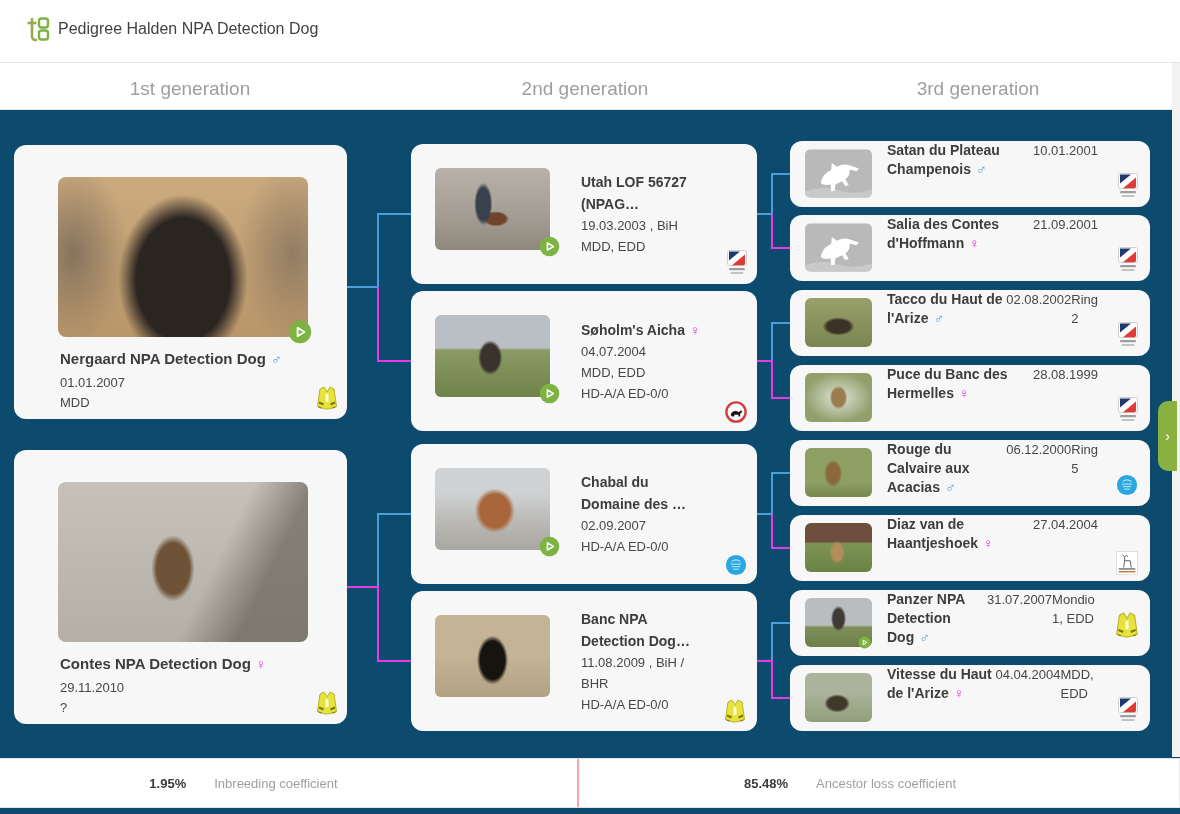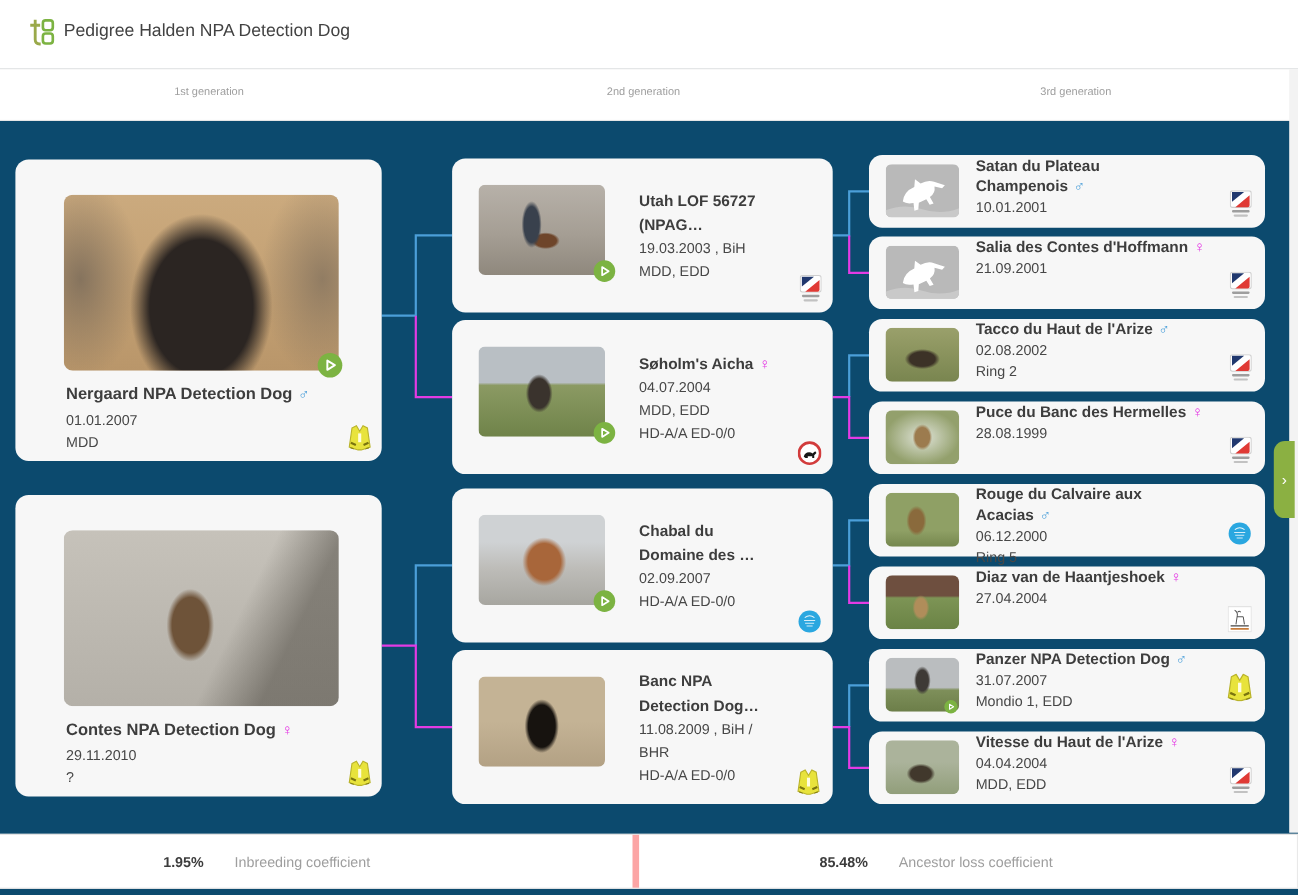--- a/index.html
+++ b/index.html
@@ -7,39 +7,39 @@
          font-family:"Liberation Sans", sans-serif;color:#3f3f3f;}
 
   
   .header{position:absolute;left:0;top:0;width:1180px;height:62px;background:#fff;}
   .logo{position:absolute;left:24px;top:16px;width:26px;height:27px;}
   .page-title{position:absolute;left:58px;top:20px;font-size:16px;font-weight:500;color:#424242;}
 
   
   .genbar{position:absolute;left:0;top:62px;width:1180px;height:46px;
           border-top:1px solid #e6e6e6;border-bottom:1px solid #e6e6e6;background:#fff;}
-  .genlabel{position:absolute;top:15px;transform:translateX(-50%);font-size:10px;color:#9e9e9e;}
+  .genlabel{position:absolute;top:15px;transform:translateX(-50%);font-size:19px;color:#9e9e9e;}
   .g1{left:190px}.g2{left:585px}.g3{left:978px}
 
   
   .wires{position:absolute;left:0;top:0;width:1180px;height:814px;pointer-events:none;}
 
   
   .card{position:absolute;background:#f7f7f7;border-radius:12px;cursor:pointer;}
   .lcard{left:14px;width:333px;height:274px;}
   .mcard{left:411px;width:346px;height:140px;}
   .rcard{left:790px;width:360px;height:66px;}
 
   .lphoto{position:absolute;left:44px;top:32px;width:250px;height:160px;border-radius:8px;}
   .mthumb{position:absolute;left:24px;top:24px;width:115px;height:82px;border-radius:6px;}
   .rthumb{position:absolute;left:15px;top:8px;width:67px;height:49px;border-radius:6px;overflow:hidden;}
 
   .ltext{position:absolute;left:46px;top:203px;right:36px;}
   .mtext{position:absolute;left:170px;top:0;bottom:0;right:46px;display:flex;flex-direction:column;justify-content:center;}
-  .rtext{position:absolute;left:97px;top:0;bottom:0;right:52px;display:flex;flex-direction:column;justify-content:flex-start;}
+  .rtext{position:absolute;left:97px;top:0;bottom:0;right:52px;display:flex;flex-direction:row;justify-content:flex-start;}
 
   .name{font-weight:700;color:#3d3d3d;}
   .lname{font-size:15px;line-height:21px;margin-bottom:3px;}
   .mname{font-size:14px;line-height:22px;}
   .rname{font-size:14px;line-height:19px;}
   .line{font-size:13px;color:#474747;}
   .lline{line-height:20px;}
   .mline{line-height:21px;}
   .rline{line-height:19px;}
   .gsym{margin-left:5px;font-size:14px;font-weight:700;}
@@ -94,21 +94,21 @@
   .right-strip{position:absolute;left:1172px;top:63px;width:8px;height:694px;background:#f3f3f3;}
   .side-tab{position:absolute;left:1158px;top:401px;width:19px;height:70px;background:#8bb042;
             border-radius:10px 0 0 10px;color:#fff;display:flex;align-items:center;justify-content:center;
             font-size:14px;cursor:pointer;}
 
   
   .footer{position:absolute;left:0;top:758px;width:1180px;height:48px;
           border-top:1px solid #e2e2e2;border-bottom:1px solid #e2e2e2;display:flex;background:#fff;}
   .fcell{height:100%;display:flex;align-items:center;justify-content:center;}
   .fcell1{width:583px;}
-  .fcell2{width:574px;border-left:6px solid #fca5a5;border-right:1px solid #e9e9e9;padding-left:32px;}
+  .fcell2{width:574px;border-left:2px solid #fca5a5;border-right:1px solid #e9e9e9;padding-left:32px;}
   .fwrap{display:flex;align-items:center;gap:28px;transform:translateX(-45px);}
   .fval{font-size:13px;font-weight:700;color:#3c3c3c;}
   .flab{font-size:13px;color:#9e9e9e;}
 </style>
 </head>
 <body>
 
 <svg width="0" height="0" style="position:absolute" aria-hidden="true">
   <defs>
     <symbol id="icon-play" viewBox="0 0 24 24">

